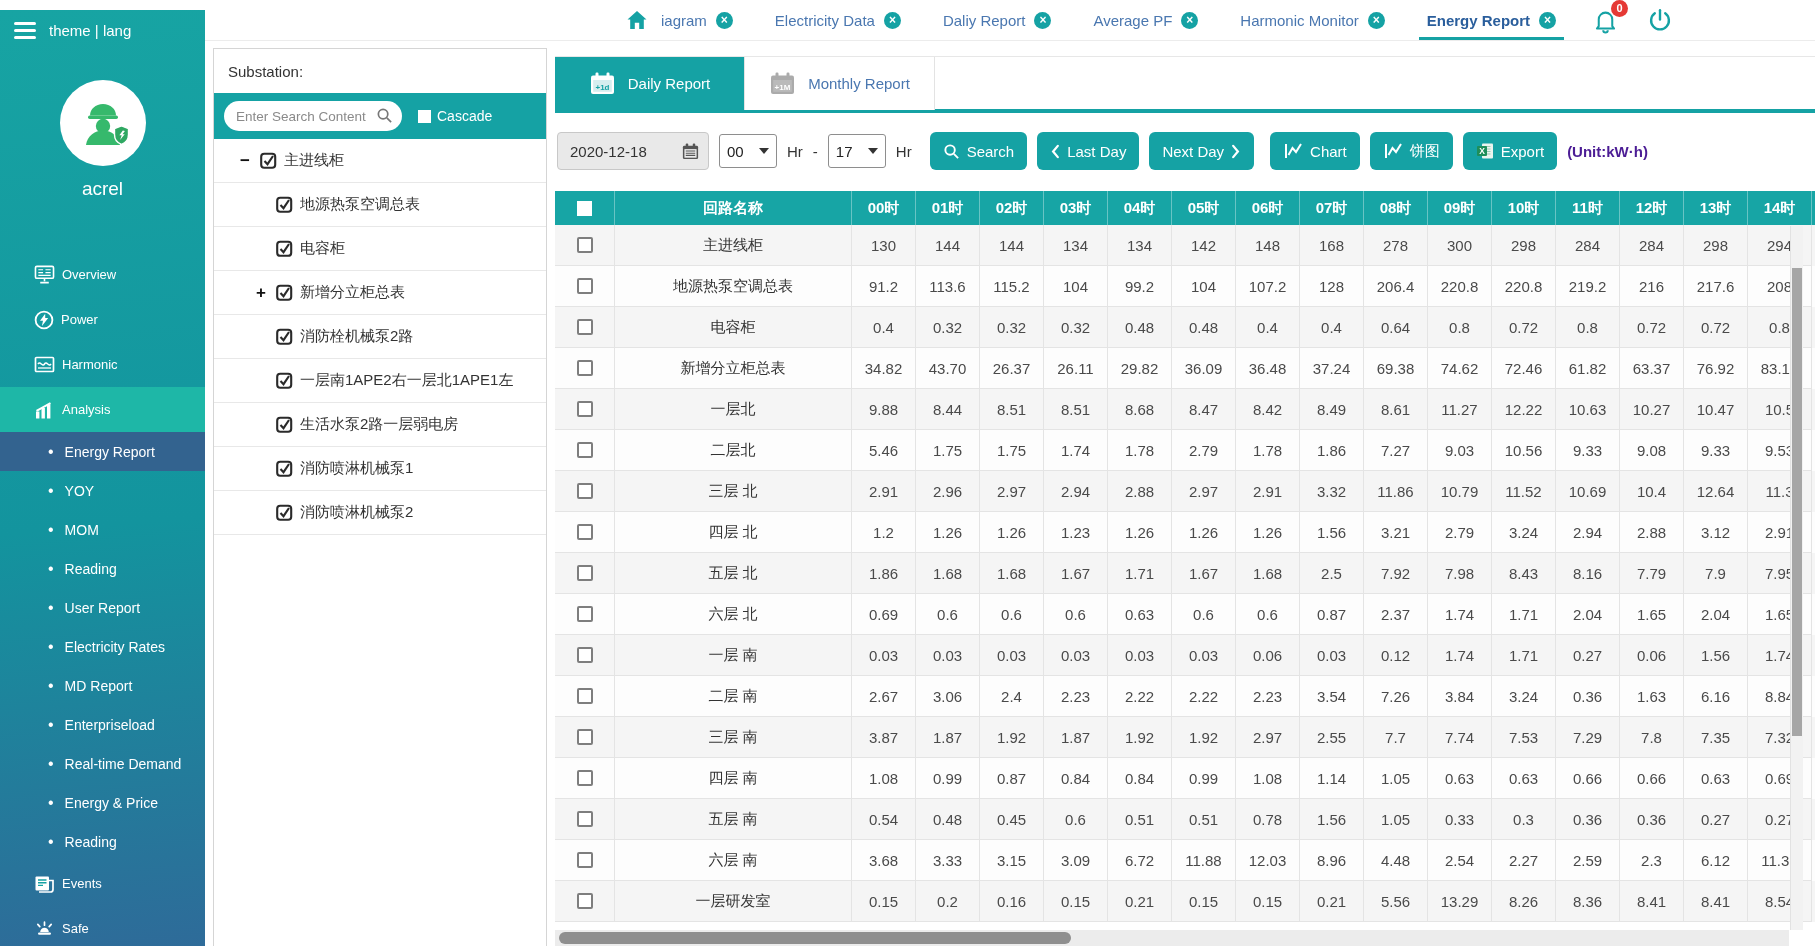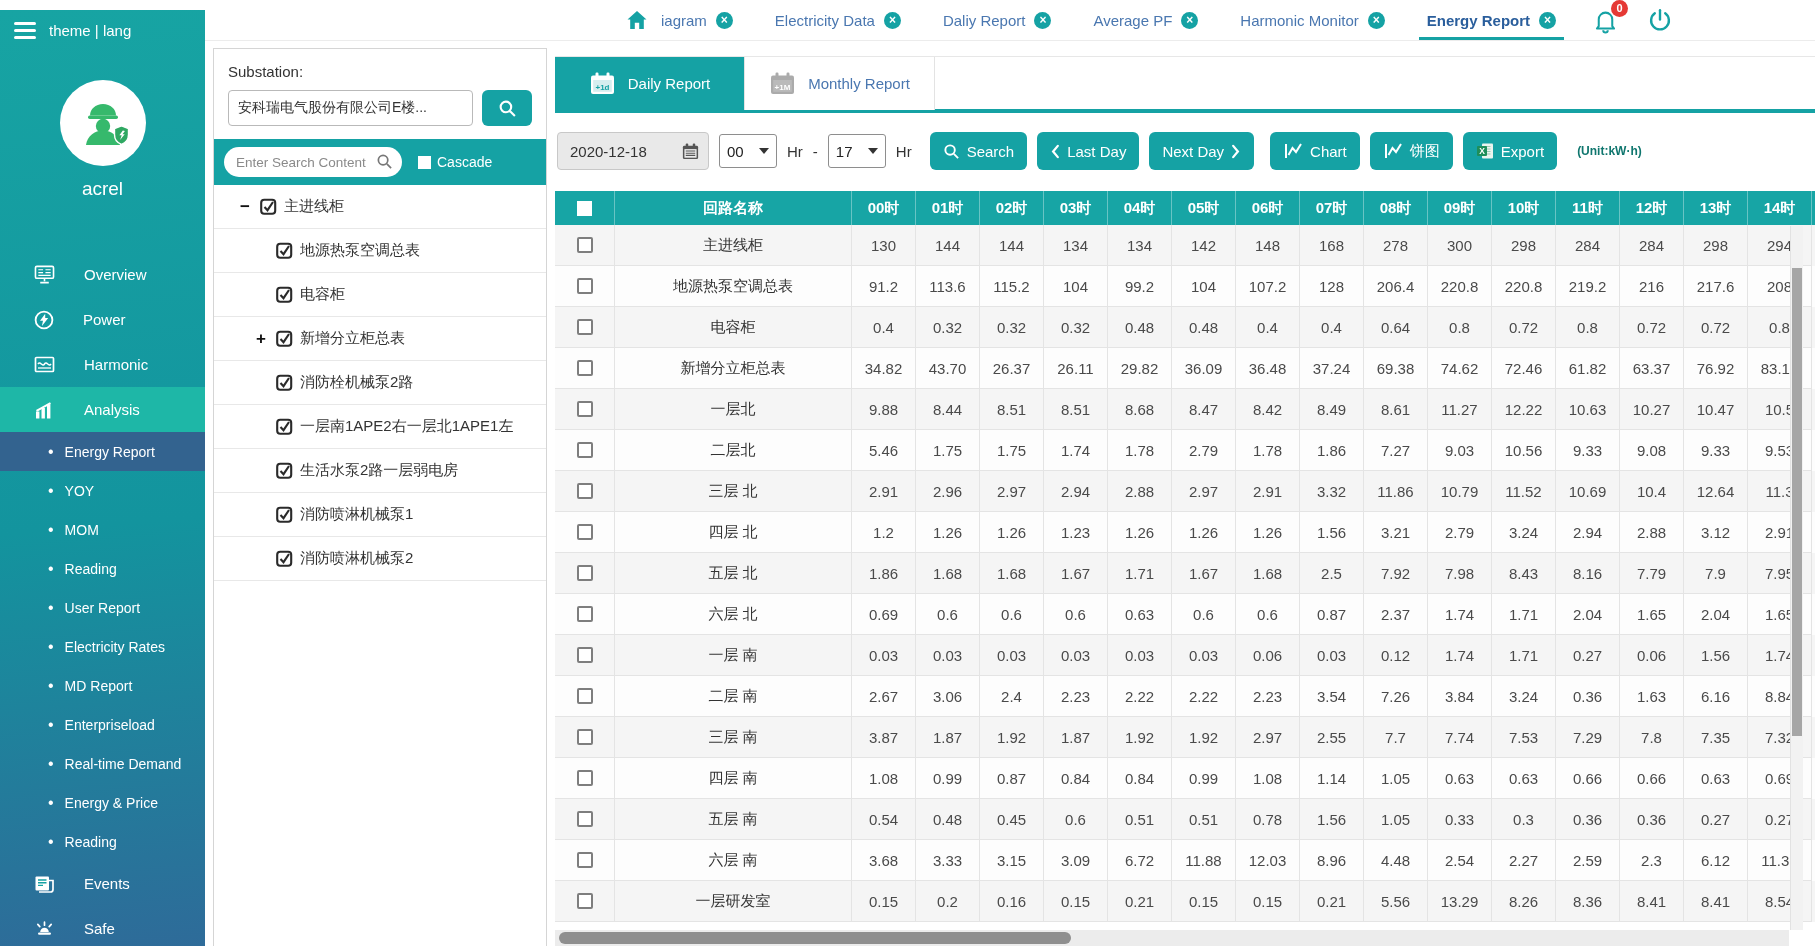--- a/index.html
+++ b/index.html
@@ -11,22 +11,22 @@
     background:linear-gradient(175deg,#17A4A3 0%,#13949E 55%,#2E6B99 100%); color:#fff; }
   .brand { height:40px; display:flex; align-items:center; padding-left:14px; gap:13px; }
   .burger { display:inline-flex; flex-direction:column; gap:4px; cursor:pointer; }
   .burger i { display:block; width:22px; height:3px; background:#fff; border-radius:2px; }
   .brand-label { font-size:15px; }
   .avatar-wrap { margin-top:30px; text-align:center; }
   .avatar { width:86px; height:86px; border-radius:50%; background:#fff; margin:0 auto;
     display:flex; align-items:center; justify-content:center; }
   .uname { margin-top:12px; font-size:19px; }
   .menu { margin-top:52px; }
-  .sitem { height:45px; display:flex; align-items:center; padding-left:34px; gap:29px;
-    font-size:15px; cursor:pointer; }
+  .sitem { height:45px; display:flex; align-items:center; padding-left:34px; gap:7px;
+    font-size:13px; cursor:pointer; }
   .sitem.active { background:#1EB7A7; }
   .ssub { height:39px; display:flex; align-items:center; padding-left:48px; gap:11px;
     font-size:14px; cursor:pointer; }
   .ssub .dot { font-size:16px; line-height:1; }
   .ssub.active { background:#33638F; }
   .ic { display:inline-flex; align-items:center; }
 
   
   .topbar { position:absolute; left:205px; right:0; top:0; height:40px; background:#fff;
     display:flex; align-items:center; box-shadow:0 1px 0 #ECECEC; z-index:5; }
@@ -89,21 +89,21 @@
   .date-text { flex:1; font-size:15px; color:#333; }
   .select { width:58px; height:34px; background:#fff; border:1px solid #8E8E8E; border-radius:3px;
     display:flex; align-items:center; padding:0 7px; gap:6px; cursor:pointer; }
   .select .sv { flex:1; font-size:15px; color:#222; }
   .caret { width:0; height:0; border-left:5px solid transparent; border-right:5px solid transparent;
     border-top:6px solid #333; }
   .lbl { font-size:15px; color:#333; }
   .btn { height:38px; border:none; border-radius:6px; background:#15A2A4; color:#fff;
     font-size:15px; font-family:"Liberation Sans", sans-serif; display:flex; align-items:center;
     gap:7px; padding:0 13px; cursor:pointer; white-space:nowrap; }
-  .unit { font-size:12px; font-weight:bold; color:#0f766e; margin-left:10px; white-space:nowrap; }
+  .unit { font-size:15px; font-weight:bold; color:#4c1d95; margin-left:0; white-space:nowrap; }
 
   .table { margin-top:14px; width:1260px; overflow:hidden; }
   .thead { display:flex; background:#17A5A5; height:34px; align-items:stretch; width:1262px; }
   .th { display:flex; align-items:center; justify-content:center; color:#fff; font-weight:bold;
     font-size:15px; border-right:1px solid rgba(255,255,255,0.35); flex:none; }
   .cbcol { width:60px; }
   .namecol { width:237px; }
   .hourcol { width:64px; }
   .hdrcb { width:15px; height:15px; background:#fff; display:inline-block; }
   .tr { display:flex; height:41px; align-items:stretch; width:1262px; }
@@ -304,31 +304,20 @@
     <svg width="26" height="26" viewBox="0 0 24 24" fill="none" stroke="#15A2A4" stroke-width="2.2" stroke-linecap="round">
         <path d="M12 3v8.5"></path>
         <path d="M7.2 5.8a8.2 8.2 0 1 0 9.6 0"></path>
       </svg>
   </span>
 </div>
 
 <div class="panel">
   <div class="panel-top">
     <div class="sub-label">Substation:</div>
-    <div class="sub-row">
-      <input class="sub-input" value="安科瑞电气股份有限公司E楼..." style="">
-      <button class="sub-search">
-        <span class="ic">
-          <svg width="19" height="19" viewBox="0 0 18 18" fill="none" stroke="#fff" stroke-width="2">
-              <circle cx="7.5" cy="7.5" r="5"></circle>
-              <path d="M11.5 11.5L16 16"></path>
-            </svg>
-        </span>
-      </button>
-    </div>
   </div>
   <div class="search-bar">
     <span class="pill-wrap">
       <input class="pill" placeholder="Enter Search Content" style="">
       <span class="pill-ic ic">
         <svg width="17" height="17" viewBox="0 0 18 18" fill="none" stroke="#777" stroke-width="1.8">
             <circle cx="7.5" cy="7.5" r="5"></circle>
             <path d="M11.5 11.5L16 16"></path>
           </svg>
       </span>

